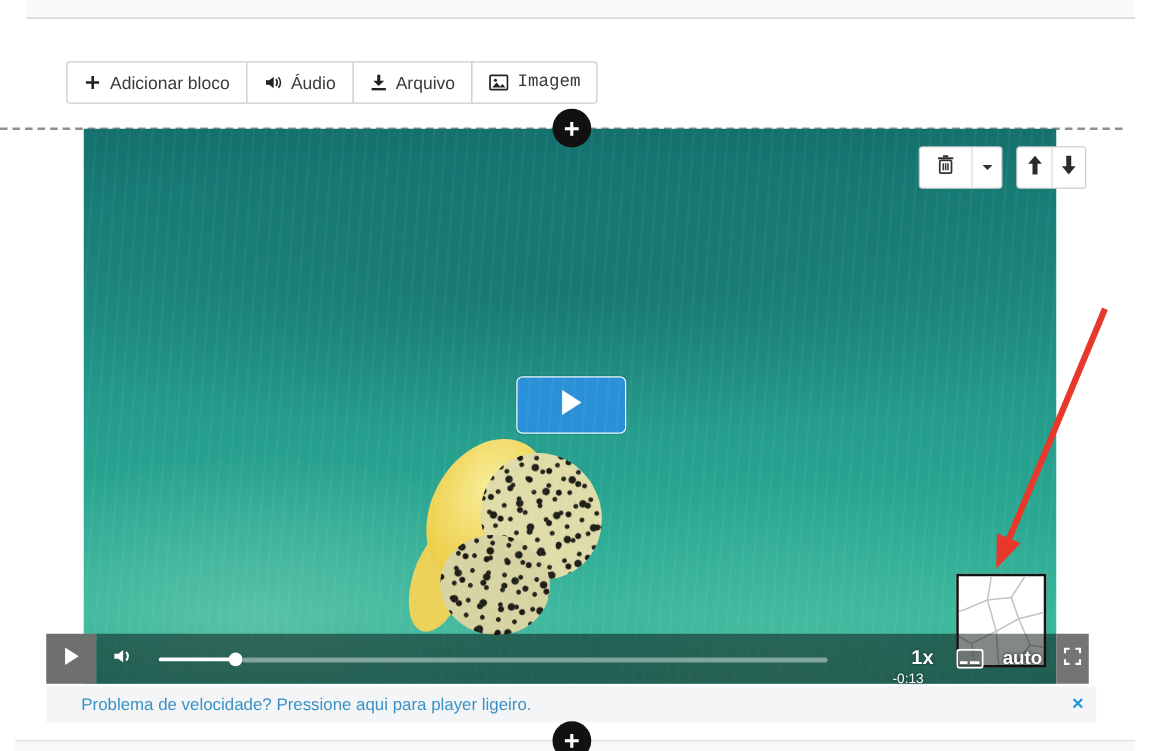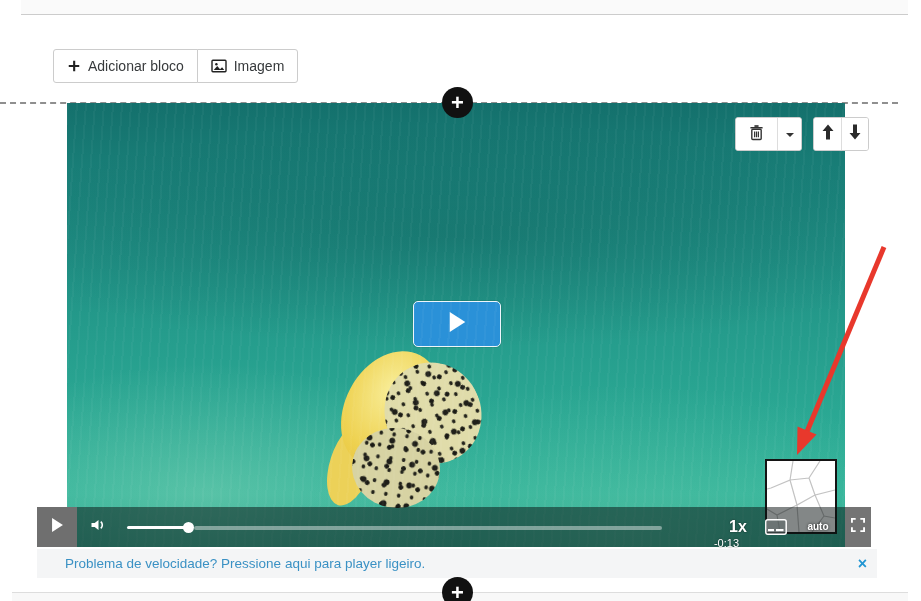--- a/index.html
+++ b/index.html
@@ -10,21 +10,21 @@
   
   .top-strip { position:absolute; left:21px; top:0; width:887px; height:15px;
                background:#fafafa; border-bottom:1px solid #ccc; }
 
   
   .toolbar { position:absolute; left:37px; top:49px; display:flex; }
   .tb-btn { display:flex; align-items:center; gap:7px; height:34px; padding:0 13px;
             background:#fff; border:1px solid #ccc; margin-left:-1px; cursor:pointer;
             font-size:14px; color:#373a3c; white-space:nowrap; }
   .tb-btn:first-child { margin-left:16px; border-radius:3px 0 0 3px; }
-  .tb-btn:last-child  { border-radius:0 3px 3px 0; }
+  .tb-btn:last-child  { border-radius:0 3px 3px 0;font-family:Liberation Mono, monospace; }
   .tb-btn svg { display:block; }
 
   
   .dashed-top { position:absolute; left:0; top:102px; width:898px; border-top:2px dashed #8f8f8f; }
   .add-circle { position:absolute; width:31px; height:31px; border-radius:50%;
                 background:#111; color:#fff; font-size:22px; font-weight:bold;
                 display:flex; align-items:center; justify-content:center;
                 line-height:1; cursor:pointer; z-index:7; }
   .add-top { left:442px; top:87px; }
   .add-bottom { left:442px; top:577px; }
@@ -91,21 +91,21 @@
              border-radius:50%; cursor:pointer; }
   .progress-rail { position:absolute; left:157px; top:19px; width:468px; height:4px;
              background:rgba(255,255,255,0.42); border-radius:2px; cursor:pointer; }
   .cb-time  { position:absolute; left:628px; top:16px; width:74px; height:40px; line-height:40px;
              text-align:right; color:#fff; font-size:11px; text-shadow:0 0 2px rgba(0,0,0,0.6); }
   .cb-speed { position:absolute; left:684px; top:0; width:34px; height:56px; line-height:40px;
              text-align:center; color:#fff; font-size:16px; font-weight:bold; cursor:pointer;
              text-shadow:0 0 2px rgba(0,0,0,0.6); }
   .cb-cc    { position:absolute; left:728px; top:12px; cursor:pointer; }
   .cb-auto  { position:absolute; left:756px; top:0; width:50px; height:40px; line-height:40px;
-             text-align:center; color:#fff; font-size:10px; font-weight:bold; cursor:pointer;
+             text-align:center; color:#fff; font-size:15px; font-weight:bold; cursor:pointer;
              text-shadow:0 0 3px rgba(0,0,0,0.8); }
 
   
   .arrow-svg { position:absolute; left:0; top:0; z-index:6; pointer-events:none; }
 
   
   .banner { position:absolute; left:37px; top:549px; width:840px; height:29px;
             background:#f4f5f6; z-index:2; }
   .banner-text { position:absolute; left:10px; top:0; height:29px; line-height:29px;
             color:#3a91c4; font-size:13.5px; cursor:pointer;margin-left:18px; }
@@ -124,20 +124,39 @@
   <div class="top-strip"></div>
 
   <div class="toolbar">
     <button class="tb-btn">
       <span>
         <svg width="14" height="14" viewBox="0 0 16 16">
             <path d="M7 2h2.4v4.8H14v2.4H9.4V14H7V9.2H2V6.8h5z" fill="#222"></path>
           </svg>
       </span>
       <span>Adicionar bloco</span>
+    </button>
+    <button class="tb-btn">
+      <span>
+        <svg width="15" height="14" viewBox="0 0 16 16">
+            <path d="M1.5 6v4h3l4 3.2V2.8L4.5 6z" fill="#222"></path>
+            <path d="M10.5 5a4.2 4.2 0 0 1 0 6" stroke="#222" stroke-width="1.6" fill="none"></path>
+            <path d="M12.8 3.2a7 7 0 0 1 0 9.6" stroke="#222" stroke-width="1.4" fill="none"></path>
+          </svg>
+      </span>
+      <span>Áudio</span>
+    </button>
+    <button class="tb-btn">
+      <span>
+        <svg width="14" height="14" viewBox="0 0 16 16">
+            <path d="M6.6 1h2.8v5.4H13L8 11.2 3 6.4h3.6z" fill="#222"></path>
+            <rect x="1.5" y="13" width="13" height="2.2" fill="#222"></rect>
+          </svg>
+      </span>
+      <span>Arquivo</span>
     </button>
     <button class="tb-btn">
       <span>
         <svg width="16" height="14" viewBox="0 0 18 16">
             <rect x="1" y="1.5" width="16" height="13" rx="1" fill="none" stroke="#222" stroke-width="1.6"></rect>
             <circle cx="6" cy="6" r="1.4" fill="#222"></circle>
             <path d="M3 12.5l4-4.5 3.2 3.6 2.3-2.3 2.5 3.2z" fill="#222"></path>
           </svg>
       </span>
       <span>Imagem</span>

